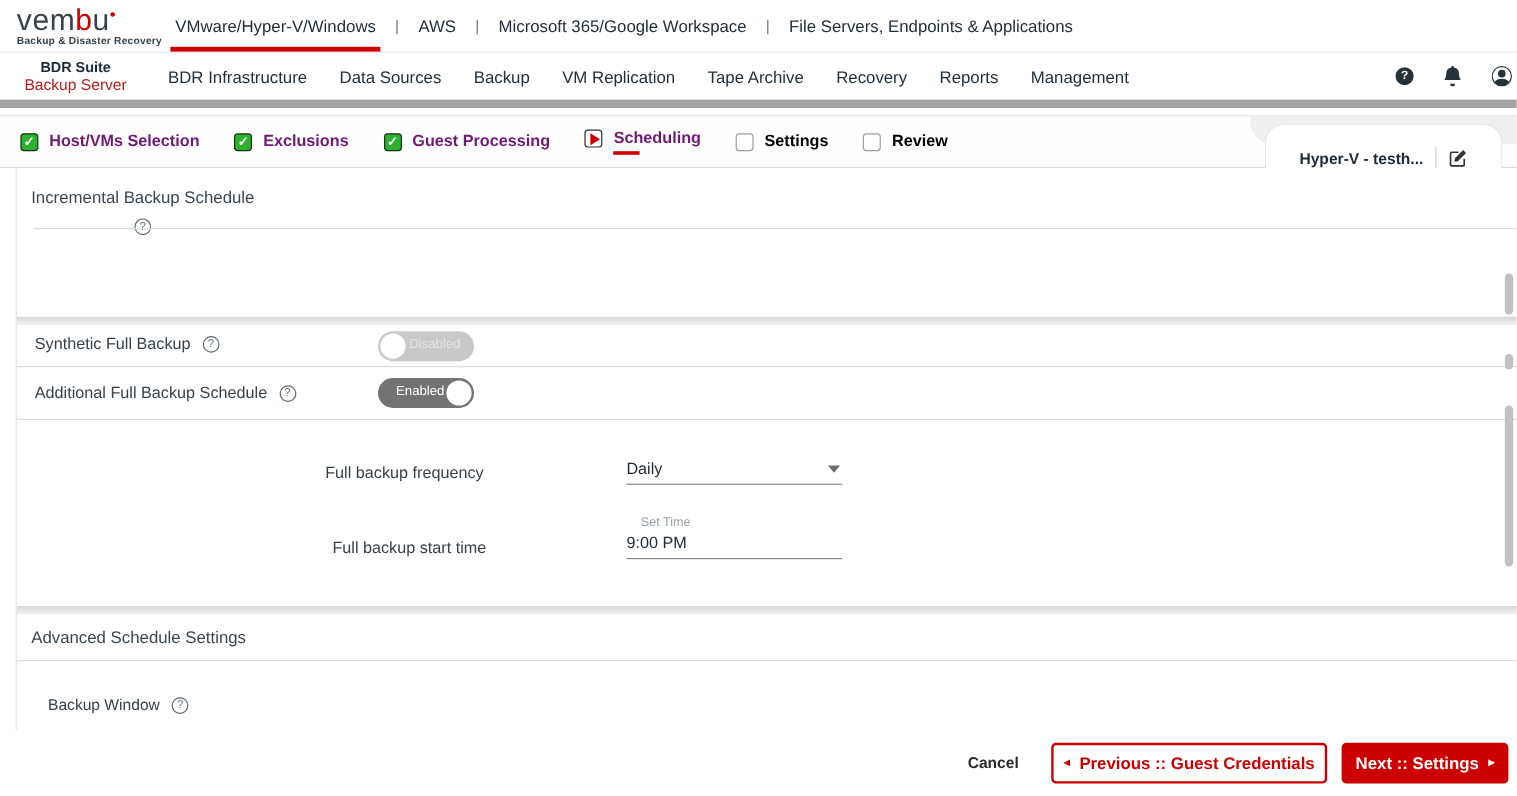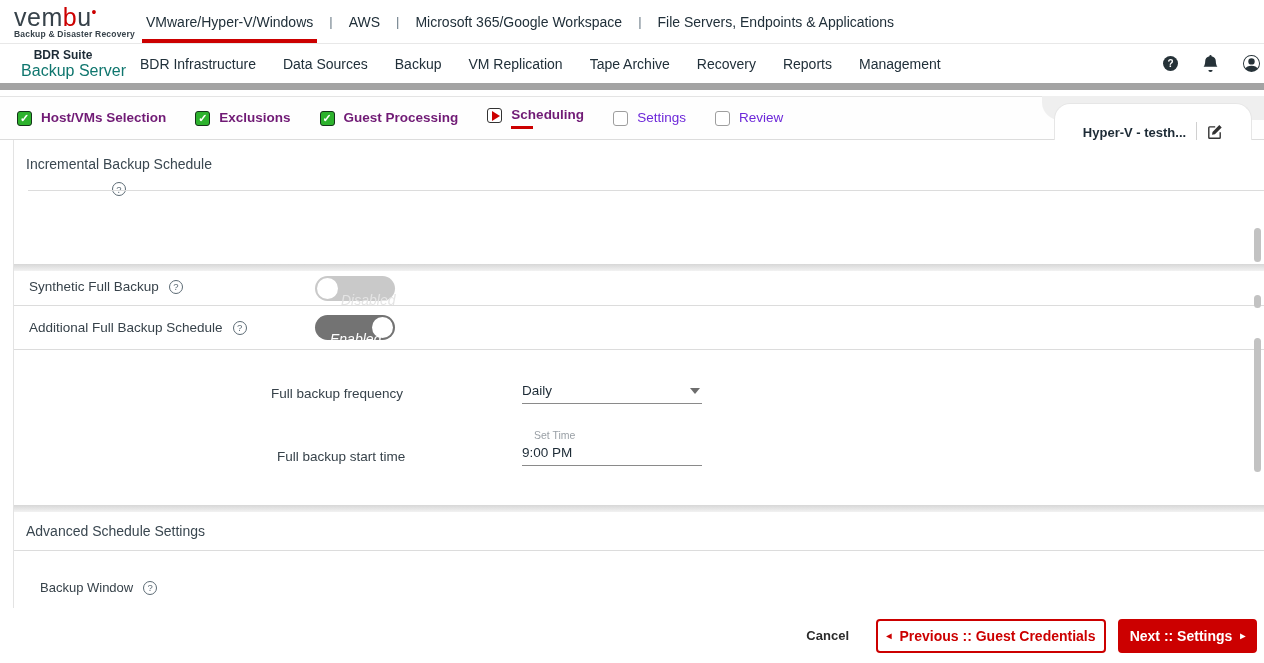--- a/index.html
+++ b/index.html
@@ -16,62 +16,62 @@
   .product-tabs { display:flex; align-items:center; }
   .product-tab { height:100%; display:flex; align-items:center; padding:0 4px; font-size:14px;
     color:#21303a; cursor:pointer; position:relative; }
   .product-tab.active { border-bottom:4px solid #cc0000; padding-top:4px; }
   .ptab-sep { color:#6b7b87; padding:0 12px; font-size:13px; }
 
   
   .hdr2 { height:46px; border-bottom:7px solid #a3a3a3; display:flex; align-items:center; }
   .suite-block { width:126px; text-align:center; }
   .suite-name { font-size:12px; font-weight:bold; color:#1d2b36; }
-  .server-name { font-size:16px; color:#0f766e;text-align:right; }
+  .server-name { font-size:13px; color:#b91c1c; }
   .app-nav { display:flex; align-items:center; margin-left:14px; gap:27px; }
   .app-nav-item { font-size:14px; color:#21303a; cursor:pointer; white-space:nowrap; }
   .hdr2-icons { margin-left:auto; display:flex; align-items:center; gap:24px; padding-right:4px; }
   .help-circle { width:15px; height:15px; border-radius:50%; background:#263238; color:#fff;
     font-size:10px; font-weight:bold; display:flex; align-items:center; justify-content:center; cursor:pointer; }
   .icon-btn { cursor:pointer; display:flex; align-items:center; }
 
   
   .wizard { margin-top:6px; height:44px; border-top:1px solid #e4e4e4; border-bottom:1px solid #dcdcdc;
     background:#fefefe; display:flex; align-items:center; padding-left:17px; position:relative; }
   .step { display:flex; align-items:flex-start; margin-right:29px; cursor:pointer; }
   .step-icon { width:15px; height:15px; border-radius:3px; margin-right:9px; margin-top:1px;
     display:flex; align-items:center; justify-content:center; flex:0 0 auto; }
   .step.completed .step-icon { background:#2db22d; border:1.5px solid #15331a; color:#fff; font-size:11px; font-weight:bold; }
   .step.active .step-icon { background:#fff; border:1.5px solid #333; }
   .step.pending .step-icon { background:#fff; border:1.5px solid #9e9e9e; }
   .play-tri { width:0; height:0; border-left:8px solid #cc0000; border-top:5px solid transparent;
     border-bottom:5px solid transparent; margin-left:2px; }
   .step-label { font-size:13.5px; font-weight:bold; color:#701a75; line-height:16px; }
-  .step.pending .step-label { color:#6d28d9; font-weight:normal; }
+  .step.pending .step-label { color:#000000; font-weight:bold; }
   .step.active .step-label::after { content:""; display:block; width:22px; height:3px; background:#cc0000; margin-top:3px; }
   .tab-backdrop { position:absolute; right:0; top:-1px; width:222px; height:24px; background:#efefef;
     border-bottom-left-radius:18px; }
   .job-tab { position:absolute; right:12px; top:6px; bottom:-1px; width:198px; background:#fff;
     border:1px solid #e6e6e6; border-bottom:none; border-radius:16px 16px 0 0;
     display:flex; align-items:flex-end; justify-content:center; gap:10px; }
   .job-name { font-size:13px; font-weight:bold; color:#1d2b36; white-space:nowrap; }
   .job-sep { width:1px; height:18px; background:#d0d0d0; }
 
   
   .panel { position:relative; margin-left:13px; border-left:1px solid #e3e3e3; height:468px; background:#fff; }
   .sec-title { position:absolute; left:12px; font-size:14px; color:#3a4750; display:flex; align-items:center; gap:10px;flex-direction:column; }
   .hairline { position:absolute; left:14px; right:0; border-top:1px solid #dcdcdc; }
   .strip { position:absolute; left:0; right:0; height:7px;
     background:linear-gradient(180deg,#d7d7d7,#f2f2f2); }
   .row-label { font-size:13.5px; color:#37424a; display:flex; align-items:center; gap:10px; }
   .qmark { width:14px; height:14px; border-radius:50%; border:1px solid #5c6b75; color:#5c6b75;
     font-size:9.5px; display:inline-flex; align-items:center; justify-content:center; cursor:pointer; flex:0 0 auto; }
   .toggle { position:absolute; left:301px; width:80px; height:25px; border-radius:13px; cursor:pointer; }
   .toggle .knob { position:absolute; top:2px; width:21px; height:21px; border-radius:50%; background:#fff; }
-  .toggle .tlabel { position:absolute; top:16px; font-size:14px;font-style:italic; }
+  .toggle .tlabel { position:absolute; top:5px; font-size:11px; }
   .toggle.off { background:#c9c9c9; }
   .toggle.off .knob { left:2px; }
   .toggle.off .tlabel { left:26px; color:#e4e4e4; }
   .toggle.on { background:#737373; }
   .toggle.on .knob { right:2px; }
   .toggle.on .tlabel { left:15px; color:#fff; }
   .form-label { position:absolute; font-size:13.5px; color:#37424a; }
   .ufield { position:absolute; left:508px; width:180px; border-bottom:1px solid #8a8a8a;
     font-size:13.5px; color:#1d2b36; padding-bottom:5px; cursor:pointer; }
   .chev { position:absolute; right:2px; top:5px; width:0; height:0;

